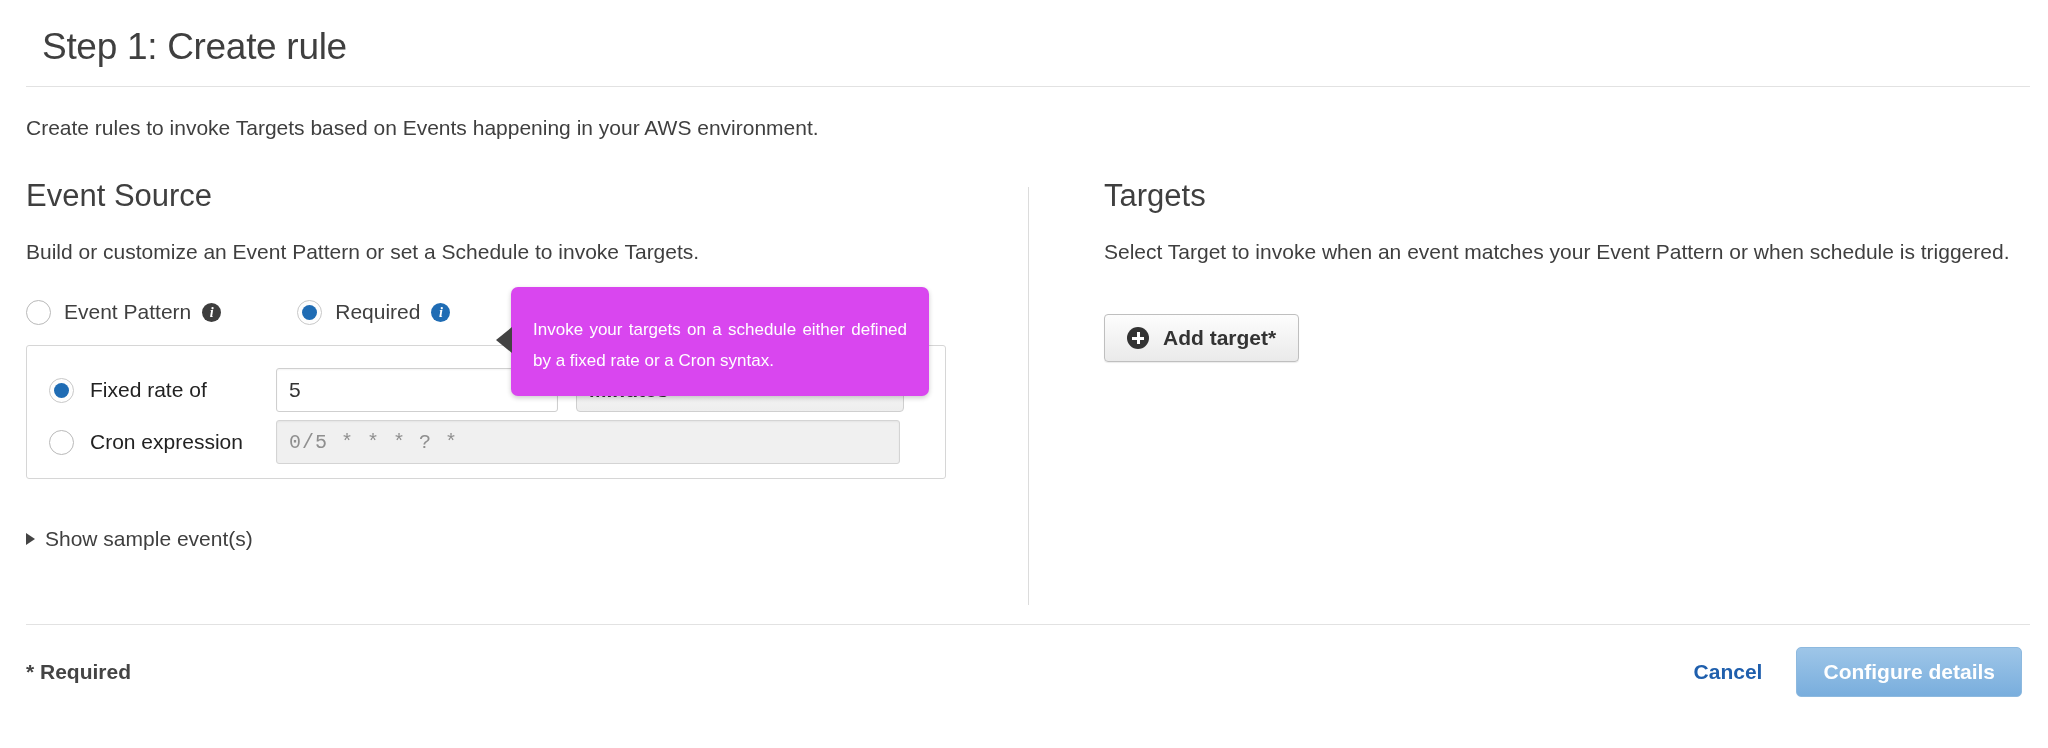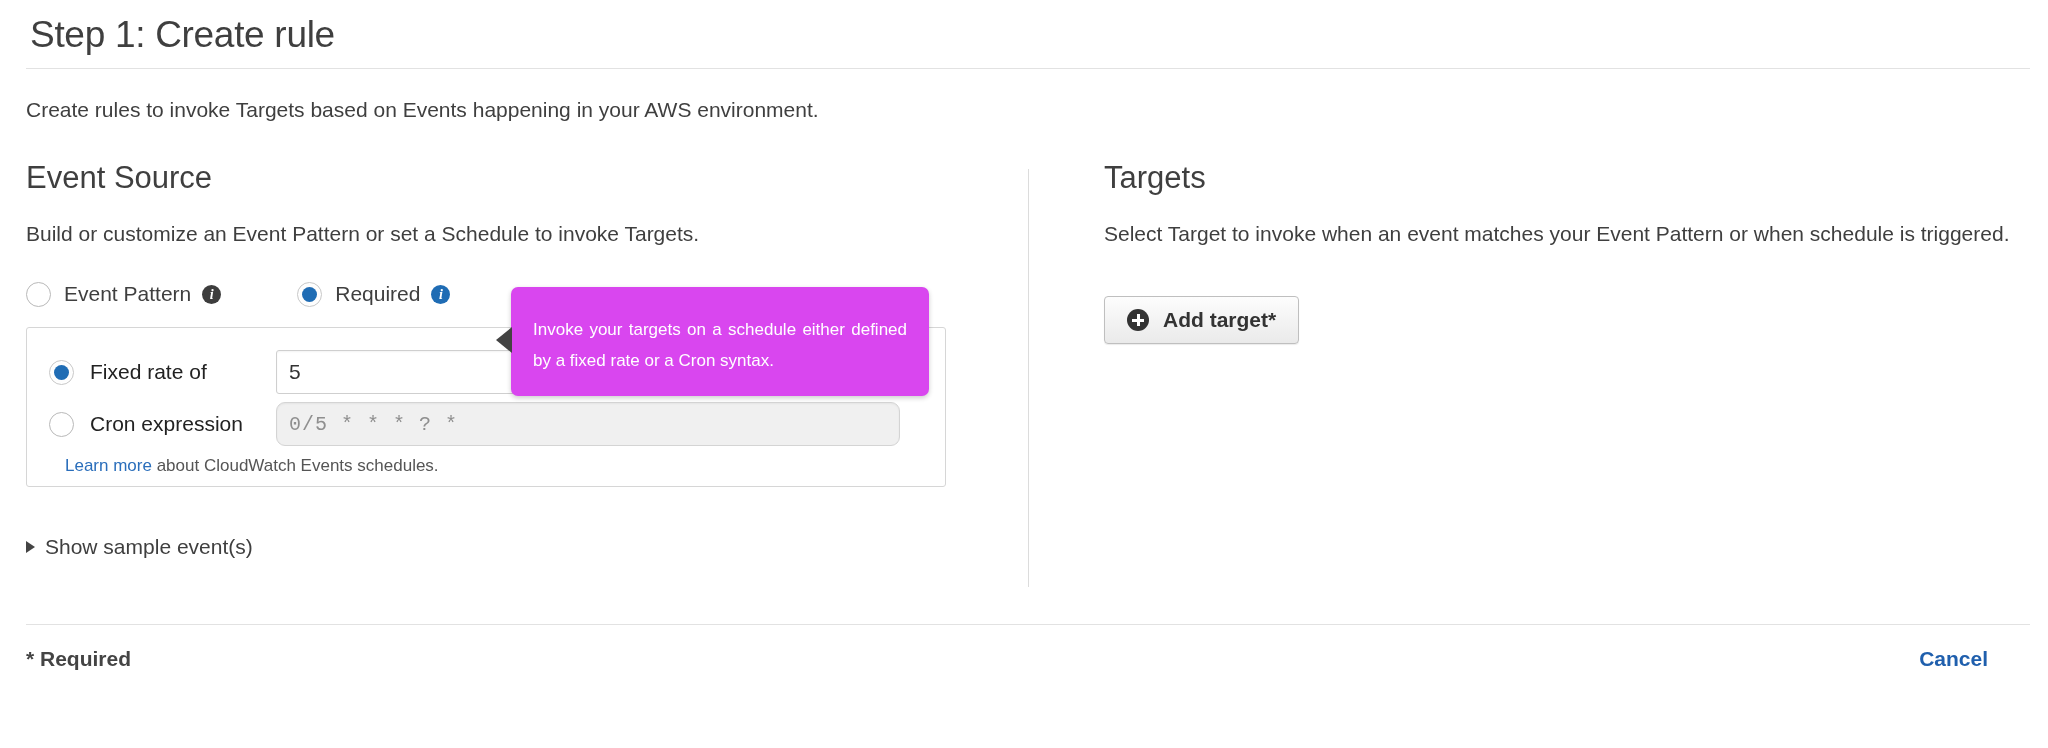--- a/index.html
+++ b/index.html
@@ -20,21 +20,21 @@
   
   .page-header {
     padding: 8px 0 0 26px;
   }
   .page-title {
     font-size: 37px;
     font-weight: 400;
     color: #3f3f3f;
     letter-spacing: -0.3px;
     line-height: 46px;
-    margin: 4px;
+    margin: 16px;
   }
   .header-rule {
     margin-top: 10px;
     margin-left: 26px;
     margin-right: 18px;
     height: 1px;
     background: #e2e2e2;
   }
   .intro-text {
     margin: 28px 0 0 26px;
@@ -202,21 +202,20 @@
     position: relative;
   }
   .cron-input {
     width: 624px;
     background: #f0f0f0;
     border-color: #d4d4d4;
     color: #8f8f8f;
     font-family: "Liberation Mono", monospace;
     font-size: 20px;
     letter-spacing: 1px;
-    border-radius: 9px;
   }
   .cron-input::placeholder {
     color: #8f8f8f;
     opacity: 1;
   }
   .learn-row {
     padding: 6px 16px 0 32px;
     font-size: 17px;
     color: #555555;
   }
@@ -400,23 +399,20 @@
           <span>Minutes</span>
         </div>
       </div>
 
       <div class="sched-row">
         <span class="radio"></span>
         <span class="sched-label">Cron expression</span>
         <input class="text-input cron-input" type="text" disabled="" placeholder="0/5 * * * ? *" style="">
       </div>
 
-      <div class="learn-row">
-        <a class="learn-link">Learn more</a><span> about CloudWatch Events schedules.</span>
-      </div>
     </div>
 
     <div class="disclosure">
       <span class="disclosure-tri"></span>
       <span>Show sample event(s)</span>
     </div>
   </div>
 
   <div class="col-divider"></div>
 
@@ -434,15 +430,16 @@
   <span class="tooltip-arrow"></span>
   <span>Invoke your targets on a schedule either defined by a fixed rate or a Cron syntax.</span>
 </div>
 
 <div class="footer">
   <div class="footer-rule"></div>
   <div class="footer-inner">
     <span class="required-note">* Required</span>
     <div class="footer-actions">
       <a class="cancel-link">Cancel</a>
+      <button class="btn-blue">Configure details</button>
     </div>
   </div>
 </div>
 
 </body></html>

